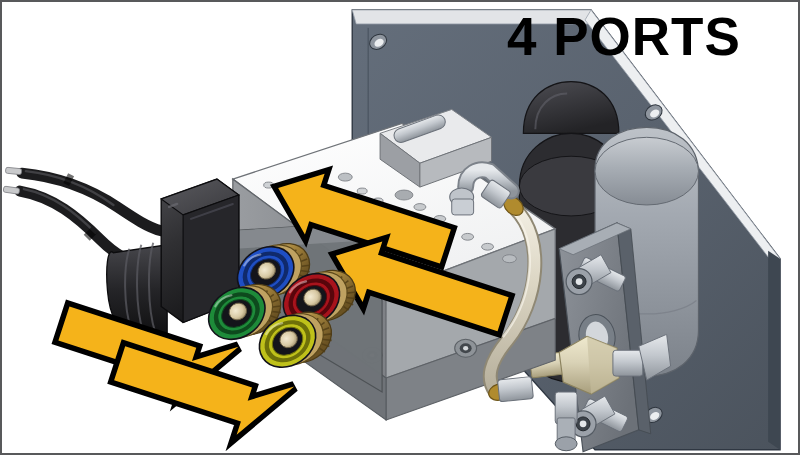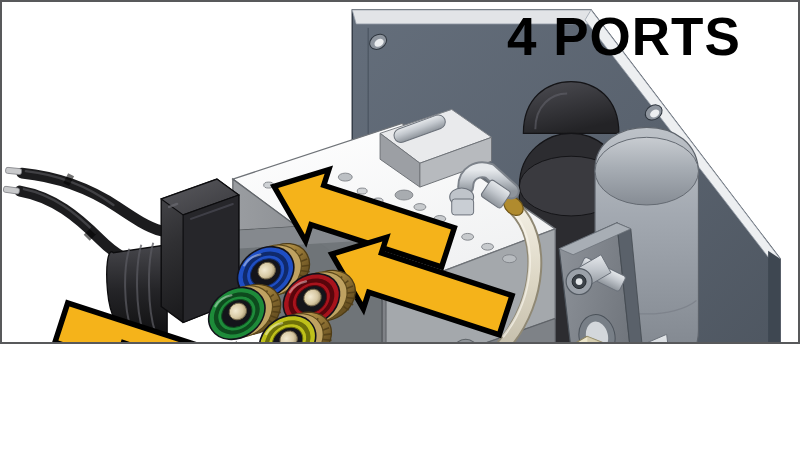--- a/index.html
+++ b/index.html
@@ -1,17 +1,17 @@
 <!DOCTYPE html>
 <html><head>
 <meta charset="utf-8">
 <style>
   html,body{margin:0;padding:0;background:#fff;}
   #stage{
-    position:relative;width:800px;height:344px;overflow:hidden;
+    position:relative;width:800px;height:455px;overflow:hidden;
     background:#ffffff;
     border:2px solid #58595b;
     box-sizing:border-box;
     font-family:"Liberation Sans", sans-serif;
   }
   #art{position:absolute;inset:0;}
   #title{
     position:absolute; left:505px; top:8px;
     font-family:"Liberation Sans", sans-serif;
     font-weight:bold; font-size:53px; letter-spacing:1px;

